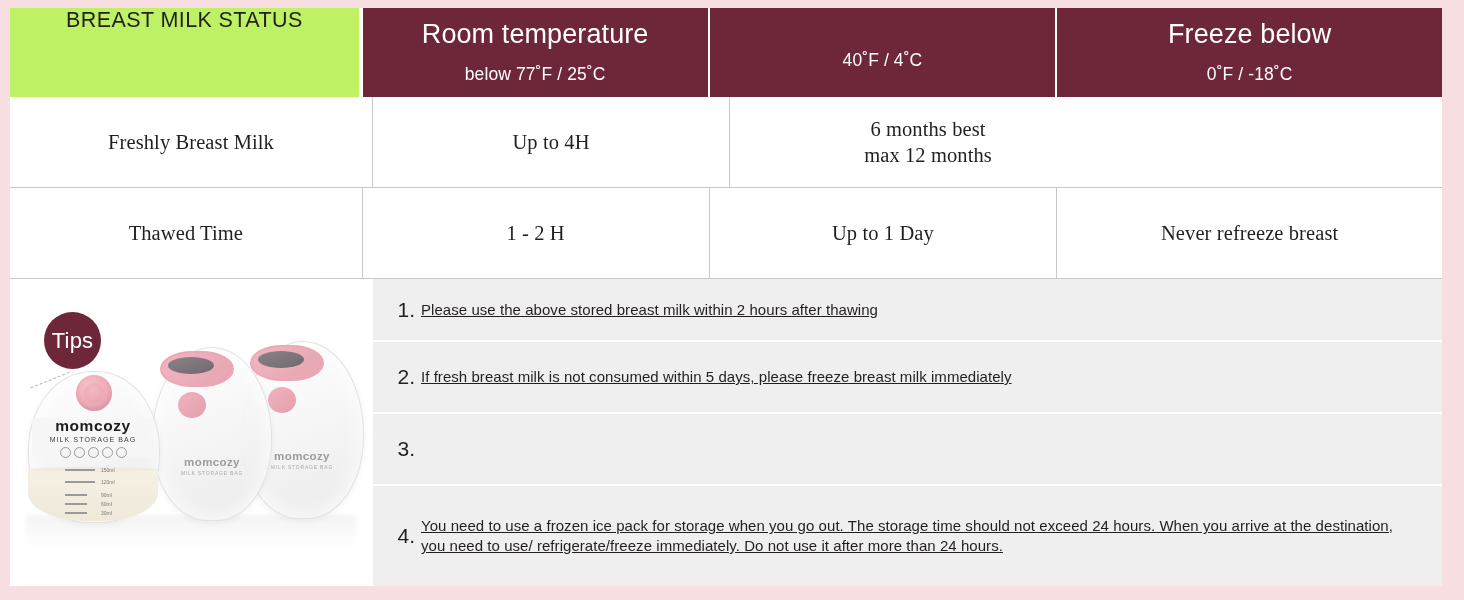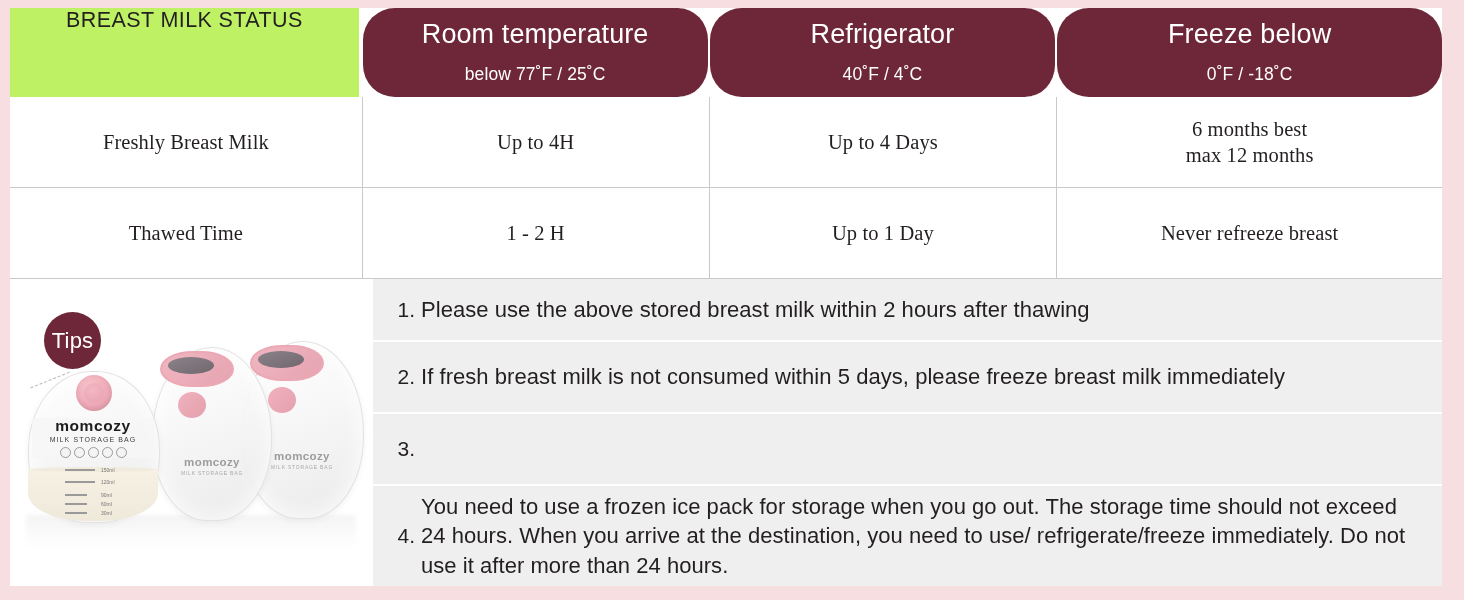--- a/index.html
+++ b/index.html
@@ -63,21 +63,20 @@
   .hrow { height: 89px; }
   .hrow .c0 {
     background: #bef264;
     justify-content: flex-start;
     border-right: 4px solid #ffffff;
   }
   .hrow .c1, .hrow .c2, .hrow .c3 {
     background: #6e2739;
     color: #ffffff;
     border-right: 2px solid #ffffff;
-    border-radius: 32px;
   }
   .hrow .c3 { border-right: none; }
   .head-title {
     font-size: 21.5px;
     letter-spacing: 0.4px;
     color: #231f20;
     font-weight: 400;
   }
   .head-main {
     font-size: 27px;
@@ -139,24 +138,25 @@
   .tip-num {
     font-size: 21px;
     color: #231f20;
     width: 26px;
     flex: 0 0 26px;
     text-align: right;
     padding-right: 6px;
     box-sizing: border-box;
   }
   .tip-text {
-    font-size: 22px;
+    font-size: 15px;
     color: #231f20;
     line-height: 1.33;
     letter-spacing: 0.05px;
+    text-decoration: underline;
   }
   .tip-1 { height: 63px; align-items: center; }
   .tip-1 .tip-num { line-height: 1; }
   .tip-2 { height: 72px; align-items: center; }
   .tip-3 { height: 72px; align-items: center; }
   .tip-4 { height: 100px; align-items: center; }
 
   
   .tips-badge {
     position: absolute;
@@ -349,35 +349,31 @@
 
       <div class="row hrow">
         <div class="cell c0">
           <span class="head-title">BREAST MILK STATUS</span>
         </div>
         <div class="cell c1">
           <span class="head-main">Room temperature</span>
           <span class="head-sub">below 77˚F / 25˚C</span>
         </div>
         <div class="cell c2">
-          <span class="head-main">Refrigerator</span>
           <span class="head-sub">40˚F / 4˚C</span>
         </div>
         <div class="cell c3">
           <span class="head-main">Freeze below</span>
           <span class="head-sub">0˚F / -18˚C</span>
         </div>
       </div>
 
       <div class="row brow">
         <div class="cell c0">Freshly Breast Milk</div>
         <div class="cell c1">Up to 4H</div>
-        <div class="cell c2">
-            <span>Up to 4 Days</span>
-          </div>
         <div class="cell c3">
           <span>6 months best</span>
           <span>max 12 months</span>
         </div>
       </div>
 
       <div class="row brow">
         <div class="cell c0">Thawed Time</div>
         <div class="cell c1">1 - 2 H</div>
         <div class="cell c2">

